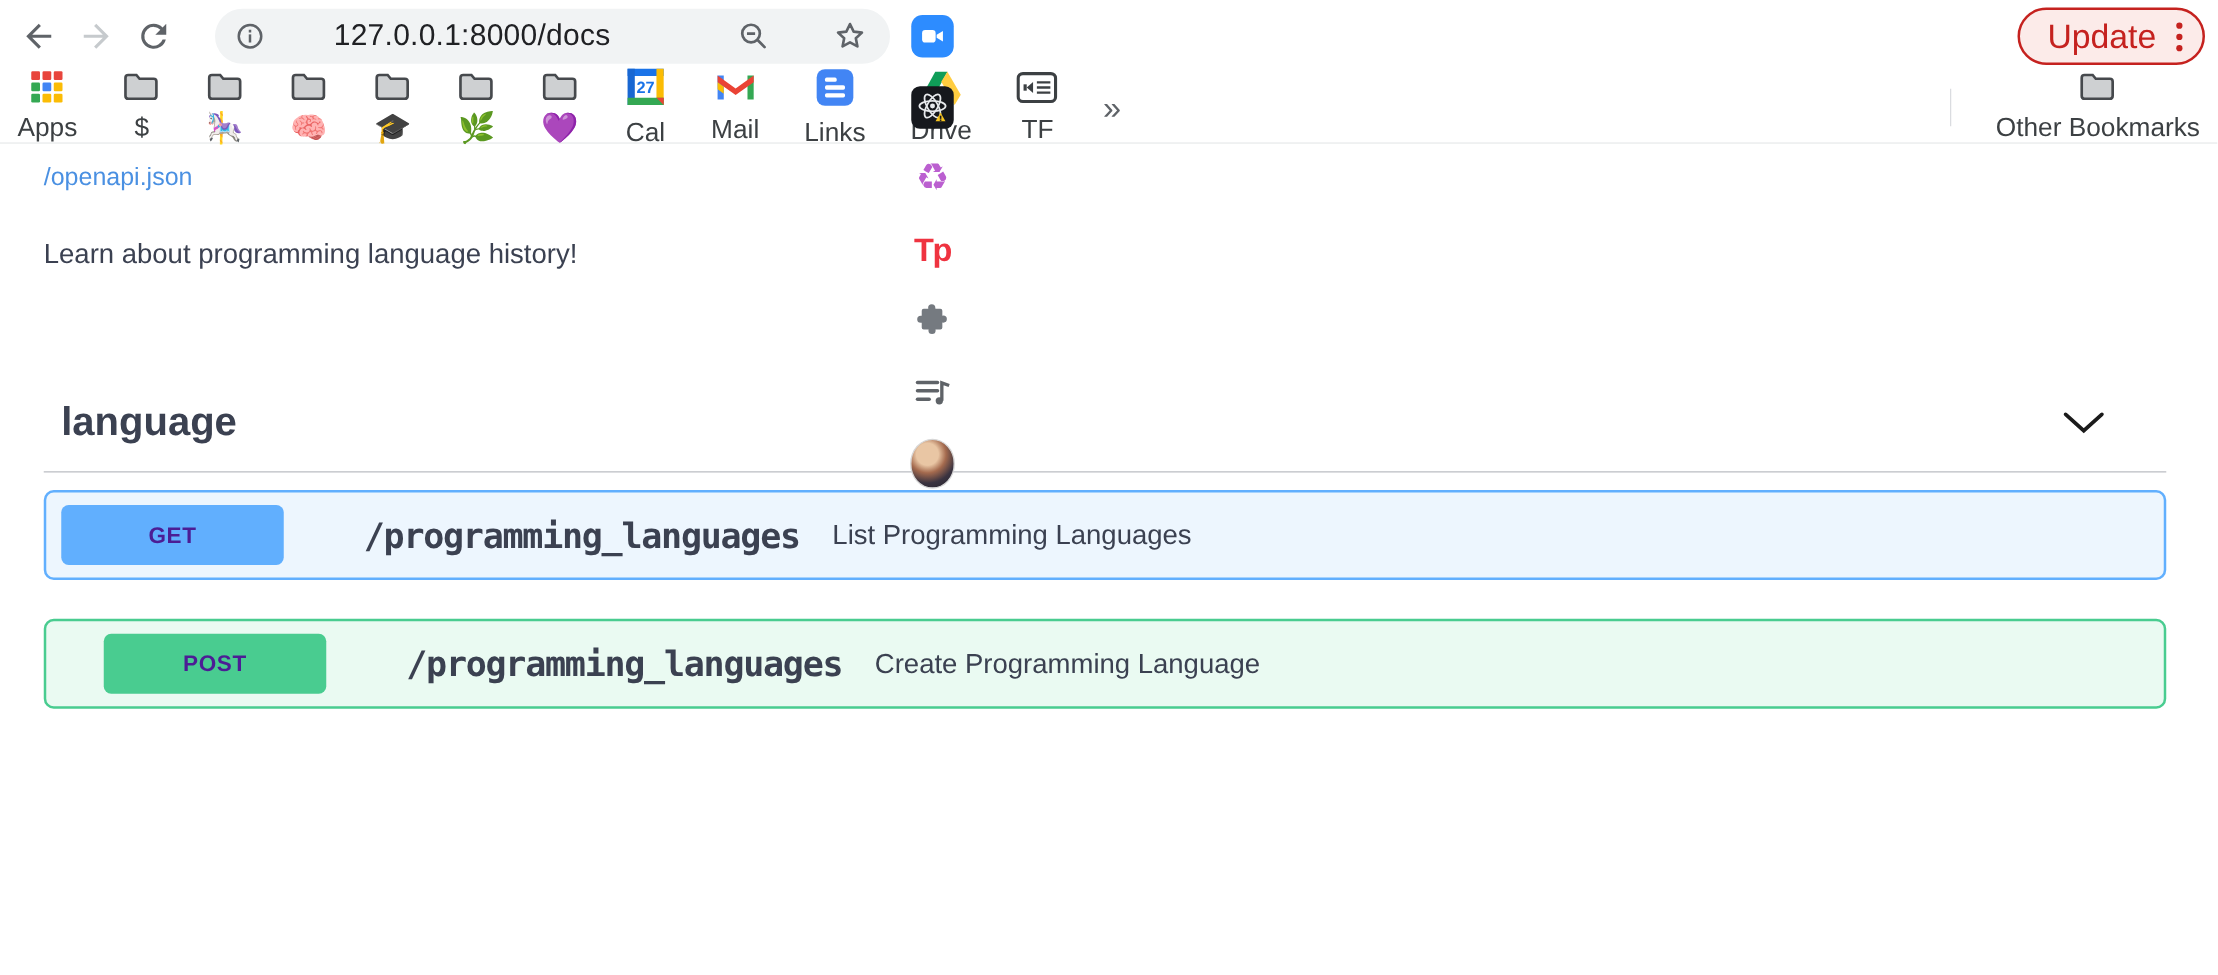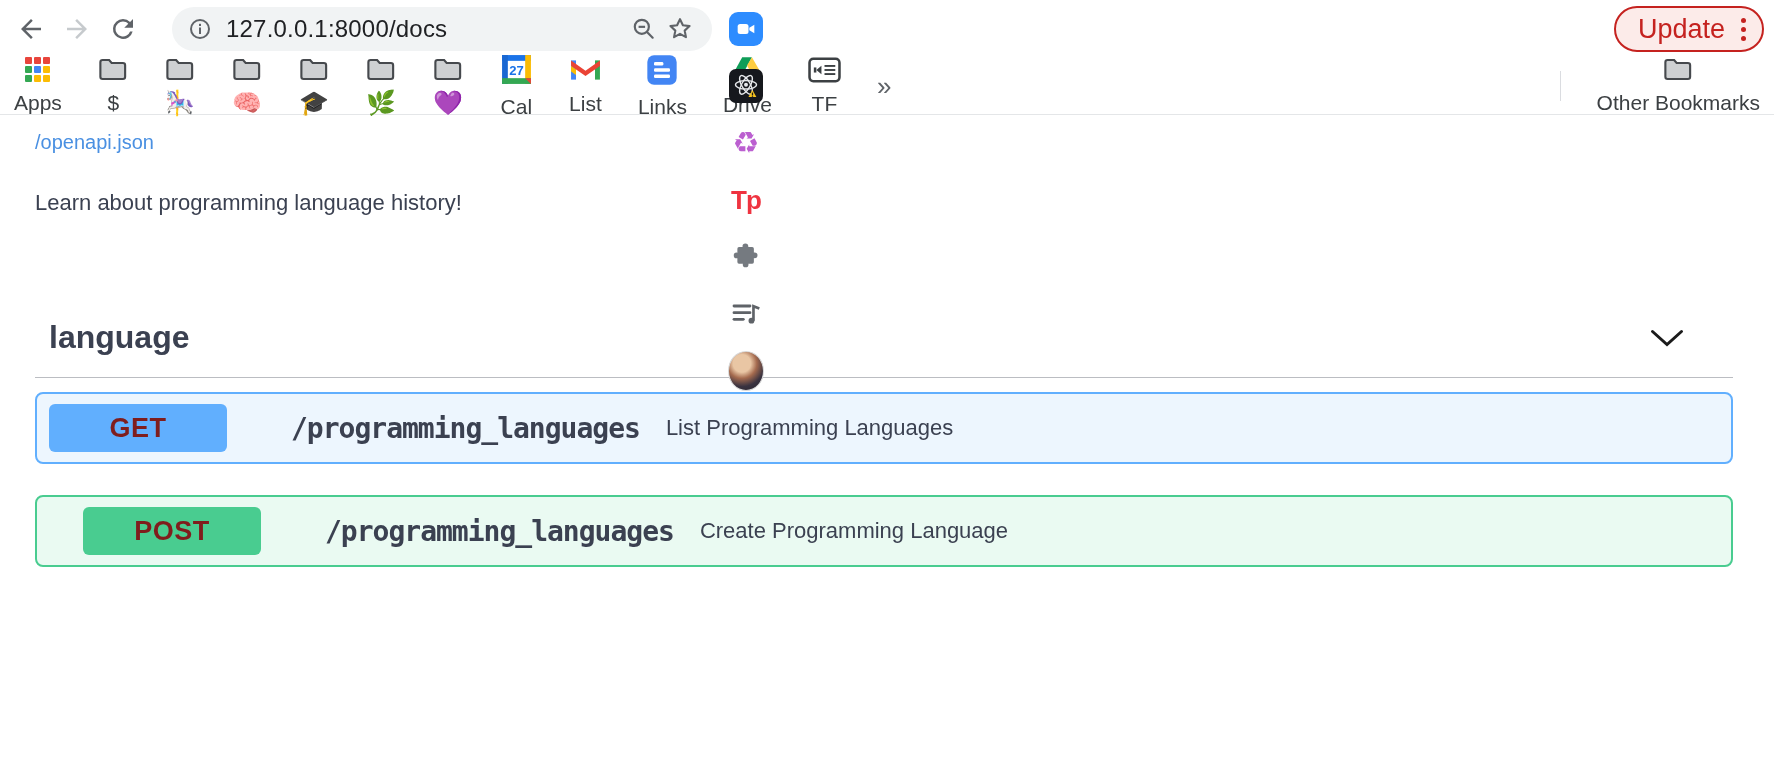--- a/index.html
+++ b/index.html
@@ -4,21 +4,21 @@
 <style>
   * { margin:0; padding:0; box-sizing:border-box; }
   html,body { width:1774px; height:780px; background:#fff; overflow:hidden;
               font-family:"Liberation Sans", sans-serif; }
 
   
   .toolbar { height:58px; display:flex; align-items:center; padding-left:8px; background:#fff; }
   .nav-btn { width:46px; height:46px; display:flex; align-items:center; justify-content:center;
              border-radius:50%; cursor:pointer; flex:0 0 auto; }
   .addr { margin-left:26px; width:540px; height:44px; border-radius:22px; background:#f1f3f4;
-          display:flex; align-items:center; padding:0 14px 0 16px; flex:0 0 auto; }
+          display:flex; align-items:center; padding:0 14px 0 16px; flex:0 0 auto;gap:41px; }
   .addr .url { margin-left:14px; font-size:24px; color:#202124; flex:1;
                white-space:nowrap; letter-spacing:.2px; }
   .addr-ico { display:flex; align-items:center; justify-content:center; width:36px; height:36px; }
   .ext-strip { display:flex; align-items:center; gap:21px; margin-left:16px;flex-direction:column; }
   .ext { width:36px; height:36px; display:flex; align-items:center; justify-content:center; cursor:pointer; }
   .cors-box { width:33px; height:33px; border-radius:7px; background:#c5221f; color:#fff;
               font-weight:bold; font-size:11px; display:flex; align-items:center; justify-content:center;
               letter-spacing:.2px; }
   .tp-text { font-weight:bold; font-size:26px; color:#ef3340; letter-spacing:-1px; }
   .recycle { font-size:30px; color:#bb5fd0; line-height:1; }
@@ -62,22 +62,22 @@
   .tag-section { margin-top:103px; }
   .tag-head { display:flex; align-items:center; justify-content:space-between; cursor:pointer; }
   .tag-name { font-size:32px; font-weight:bold; color:#3b4151; padding-left:14px; }
   .tag-chevron { margin-right:49px; display:flex; align-items:center; }
   .tag-divider { margin-top:21px; height:1px; background:rgba(59,65,81,.35); }
 
   .op-row { margin-top:14px; height:72px; display:flex; align-items:center;
             border-radius:8px; cursor:pointer; }
   .op-row.get  { border:2px solid #61affe; background:#edf6fe; }
   .op-row.post { margin-top:31px; border:2px solid #49cc90; background:#eafaf2;padding-left:34px; }
-  .method-badge { margin-left:12px; width:178px; height:48px; border-radius:6px; color:#7f1d1d;
-                  font-weight:bold; font-size:27px; display:flex; align-items:center;
+  .method-badge { margin-left:12px; width:178px; height:48px; border-radius:6px; color:#4c1d95;
+                  font-weight:bold; font-size:18px; display:flex; align-items:center;
                   justify-content:center; letter-spacing:.5px; }
   .get  .method-badge { background:#61affe; }
   .post .method-badge { background:#49cc90; }
   .op-path { margin-left:64px; font-family:"DejaVu Sans Mono", monospace; font-weight:bold;
              font-size:28px; color:#3b4151; letter-spacing:-1px; }
   .op-summary { margin-left:26px; font-size:22px; color:#3b4151; }
 </style>
 </head>
 <body>
 
@@ -289,21 +289,21 @@
   </span>
 
   <span class="bm">
     <svg width="33" height="26" viewBox="0 0 24 18">
       <rect x="1" y="1" width="22" height="16" rx="1.5" fill="#fff"></rect>
       <path d="M1.5 2h3.6v14H1.5z" fill="#4285f4"></path>
       <path d="M18.9 2h3.6v14h-3.6z" fill="#34a853"></path>
       <path d="M1.5 2l10.5 7.6L22.5 2v4L12 13.4 1.5 6z" fill="#ea4335"></path>
       <path d="M1.5 6v4l3.6 2.6V8.6z" fill="#fbbc04"></path>
     </svg>
-    <span class="lbl">List</span>
+    <span class="lbl">Mail</span>
   </span>
 
   <span class="bm">
     <svg width="32" height="32" viewBox="0 0 24 24">
       <rect x="1" y="1" width="22" height="22" rx="5" fill="#4285f4"></rect>
       <rect x="6" y="6" width="7" height="2.6" rx="1" fill="#fff"></rect>
       <rect x="6" y="10.7" width="12" height="2.6" rx="1" fill="#fff"></rect>
       <rect x="6" y="15.4" width="12" height="2.6" rx="1" fill="#fff"></rect>
     </svg>
     <span class="lbl">Links</span>

